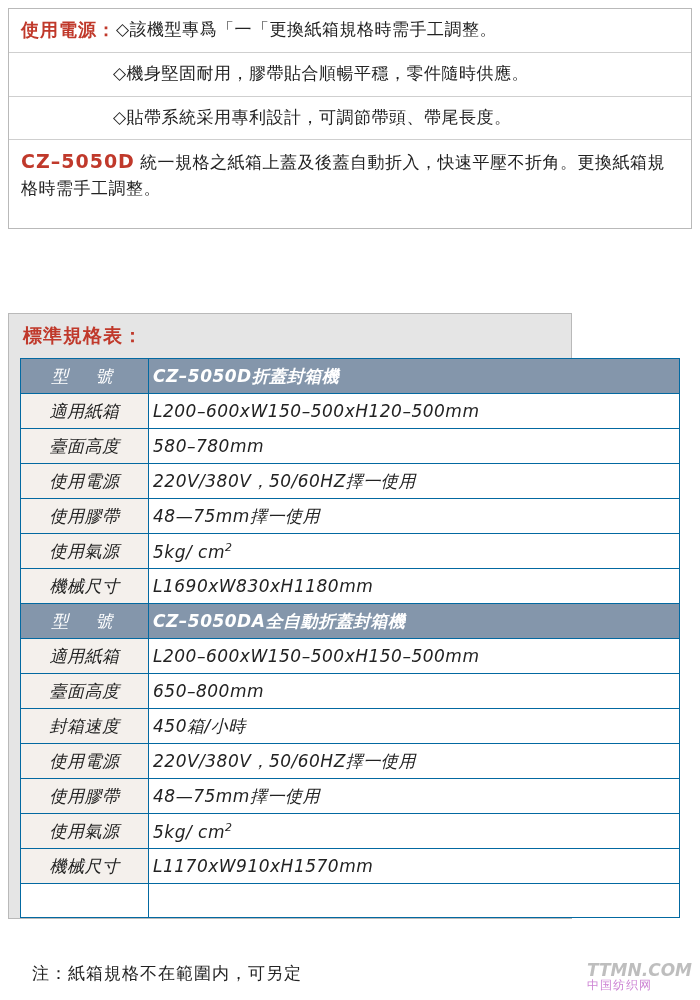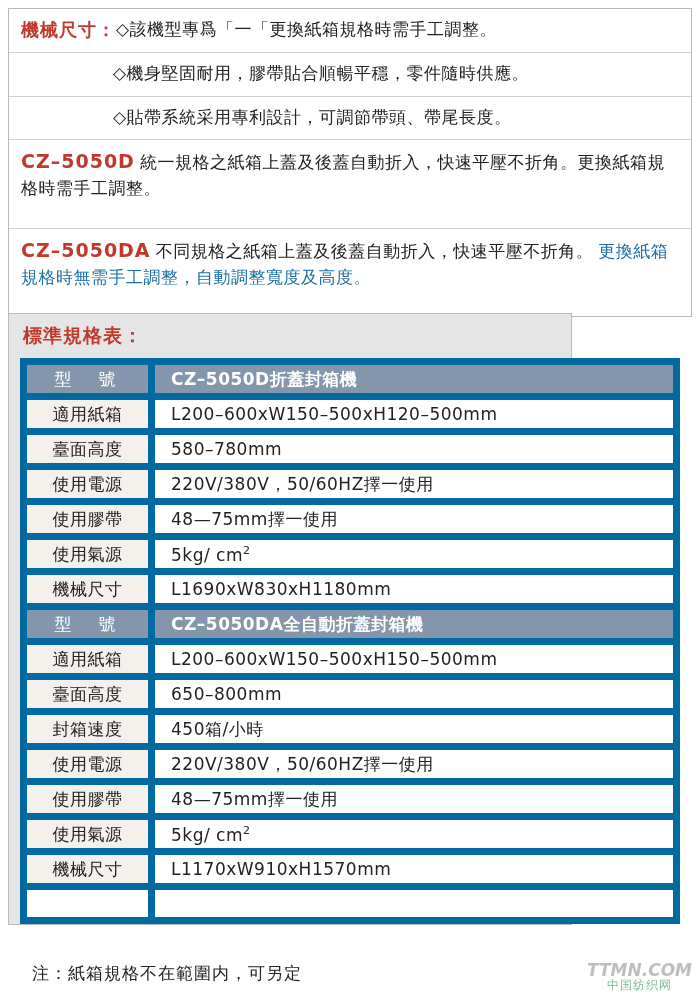--- a/index.html
+++ b/index.html
@@ -98,27 +98,28 @@
     letter-spacing: 1px;
     padding: 9px 0 9px 14px;
   }
   table.spec {
     border-collapse: collapse;
     width: 660px;
     margin: 0 auto 0 11px;
     table-layout: fixed;
   }
   table.spec td {
-    border: 7px solid #0369a1;
+    border: 1px solid #0369a1;
     height: 35px;
     font-size: 17px;
     color: #222;
     letter-spacing: 0.5px;
-    padding: 0 16px;
-    box-sizing: border-box;
+    padding: 0 4px;
+    box-sizing: border-box;
+    font-style: italic;
   }
   td.k {
     width: 128px;
     text-align: center;
     background: #f4f0ec;
     color: #3b3b3b;
     letter-spacing: 3px;
   }
   td.v {
     background: #ffffff;
@@ -149,69 +150,64 @@
     font-size: 17px;
     color: #222;
     letter-spacing: 1px;
   }
 
   
   .watermark {
     position: absolute;
     right: 8px;
     bottom: 8px;
-    text-align: center;
+    text-align: left;
     line-height: 1.05;
     pointer-events: none;
     opacity: 0.55;
   }
   .wm1 {
     font-family: "DejaVu Sans", "Liberation Sans", sans-serif;
     font-size: 17px;
     font-weight: bold;
     font-style: italic;
     color: #8a8a8a;
     letter-spacing: 0px;
   }
   .wm2 {
     font-size: 12px;
-    color: #15803d;
+    color: #a21caf;
     letter-spacing: 1px;
   }
 </style>
 </head>
 <body>
 
 <div class="page">
 
   <div class="features">
 
     <div class="feat-row">
-      <span class="feat-label">機械尺寸：</span>
+      <span class="feat-label">使用電源：</span>
       <span class="feat-text">◇該機型專爲「一「更換紙箱規格時需手工調整。</span>
     </div>
 
     <div class="feat-row">
       <span class="feat-text indent">◇機身堅固耐用，膠帶貼合順暢平穩，零件隨時供應。</span>
     </div>
 
     <div class="feat-row">
       <span class="feat-text indent">◇貼帶系統采用專利設計，可調節帶頭、帶尾長度。</span>
     </div>
 
     <div class="model-row">
       <span class="model-name">CZ–5050D</span>
       <span class="model-desc">統一規格之紙箱上蓋及後蓋自動折入，快速平壓不折角。更換紙箱規格時需手工調整。</span>
     </div>
 
-    <div class="model-row">
-      <span class="model-name">CZ–5050DA</span>
-      <span class="model-desc">不同規格之紙箱上蓋及後蓋自動折入，快速平壓不折角。</span>
-      <span class="model-desc2">更換紙箱規格時無需手工調整，自動調整寬度及高度。</span>
-    </div>
 
   </div>
 
   <div class="spec-block">
     <div class="spec-title">標準規格表：</div>
 
     <table class="spec">
       <tbody>
         <tr class="head">
           <td class="k">型　號</td>

